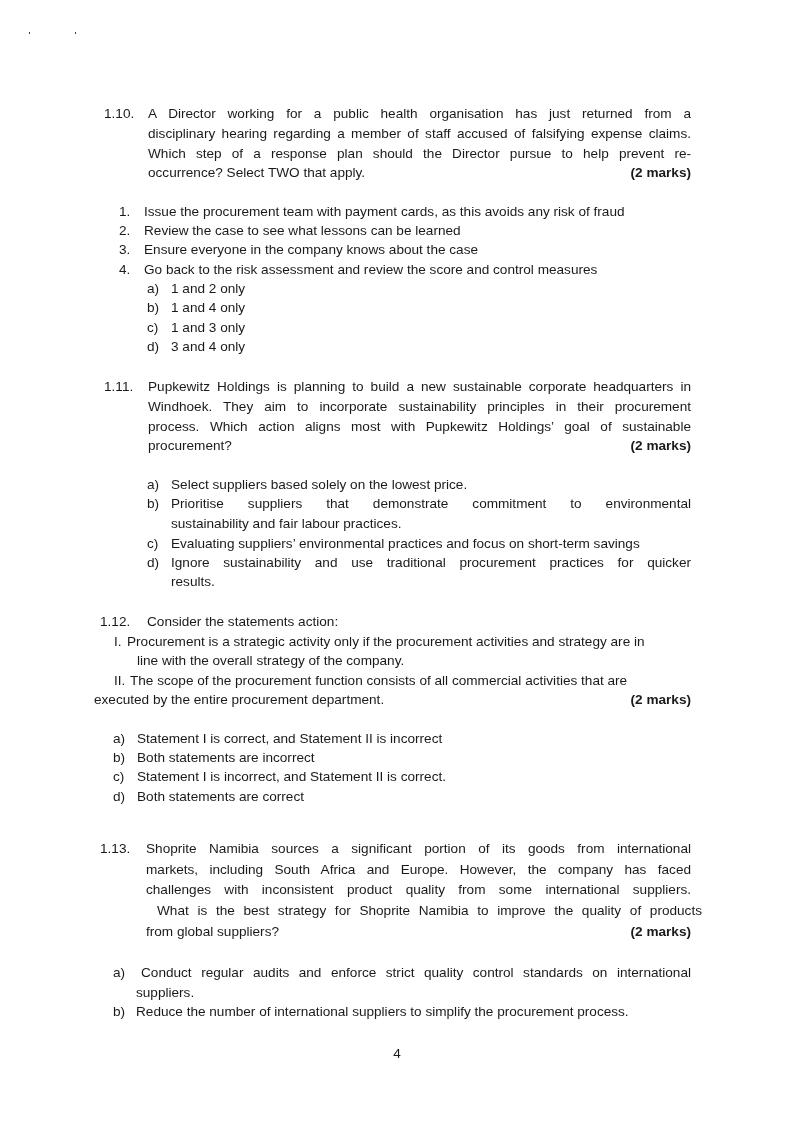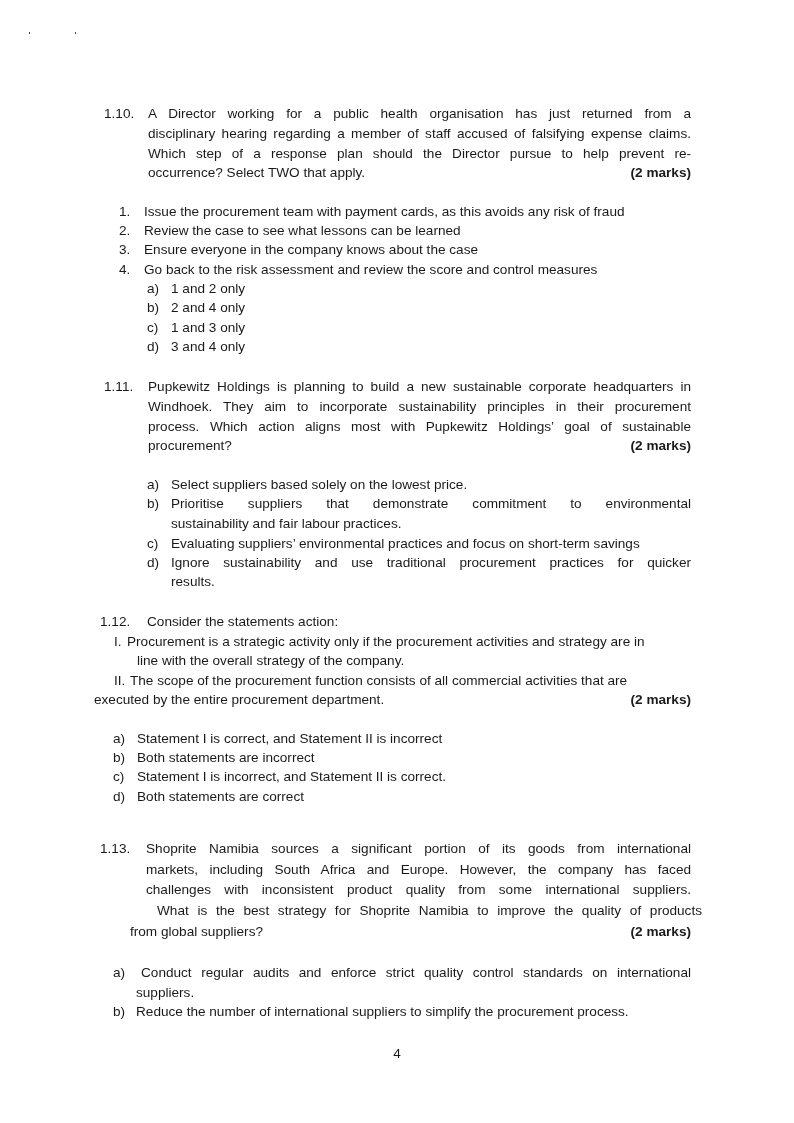--- a/index.html
+++ b/index.html
@@ -40,21 +40,21 @@
       <span class="line" style="left:119px;top:240px;">3.</span>
       <span class="line abs" style="left:144px;top:240px;">Ensure everyone in the company knows about the case</span>
       <span class="line" style="left:119px;top:260px;">4.</span>
       <span class="line abs" style="left:144px;top:260px;text-align:right;">Go back to the risk assessment and review the score and control measures</span>
     </div>
 
     <div>
       <span class="line" style="left:147px;top:279px;">a)</span>
       <span class="line abs" style="left:171px;top:279px;">1 and 2 only</span>
       <span class="line" style="left:147px;top:298px;">b)</span>
-      <span class="line abs" style="left:171px;top:298px;">2 and 4 only</span>
+      <span class="line abs" style="left:171px;top:298px;">1 and 4 only</span>
       <span class="line" style="left:147px;top:318px;">c)</span>
       <span class="line abs" style="left:171px;top:318px;">1 and 3 only</span>
       <span class="line" style="left:147px;top:337px;">d)</span>
       <span class="line abs" style="left:171px;top:337px;">3 and 4 only</span>
     </div>
   </section>
 
   <section>
     <span class="qnum line" style="left:104px;top:377px;">1.11.</span>
     <div class="line just" style="left:148px;top:377px;width:543px;">Pupkewitz Holdings is planning to build a new sustainable corporate headquarters in</div>
@@ -106,21 +106,21 @@
       <span class="line abs" style="left:137px;top:787px;">Both statements are correct</span>
     </div>
   </section>
 
   <section>
     <span class="qnum line" style="left:100px;top:839px;">1.13.</span>
     <div class="line just" style="left:146px;top:839px;width:545px;">Shoprite Namibia sources a significant portion of its goods from international</div>
     <div class="line just" style="left:146px;top:860px;width:545px;">markets, including South Africa and Europe. However, the company has faced</div>
     <div class="line just" style="left:146px;top:880px;width:545px;">challenges with inconsistent product quality from some international suppliers.</div>
     <div class="line just" style="left:157px;top:901px;width:545px;">What is the best strategy for Shoprite Namibia to improve the quality of products</div>
-    <div class="line" style="left:130px;top:922px;">from global suppliers?</div>
+    <div class="line" style="left:146px;top:922px;">from global suppliers?</div>
     <div class="marks line" style="top:922px;">(2 marks)</div>
 
     <div>
       <span class="line" style="left:113px;top:963px;">a)</span>
       <div class="line just" style="left:141px;top:963px;width:550px;">Conduct regular audits and enforce strict quality control standards on international</div>
       <span class="line abs" style="left:136px;top:983px;">suppliers.</span>
 
       <span class="line" style="left:113px;top:1002px;">b)</span>
       <span class="line abs" style="left:136px;top:1002px;text-align:right;">Reduce the number of international suppliers to simplify the procurement process.</span>
     </div>

